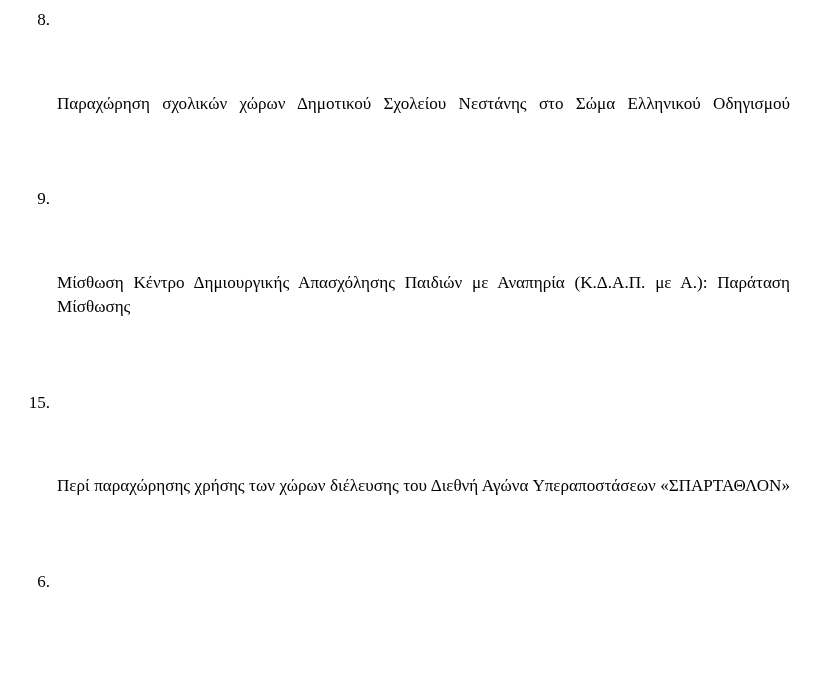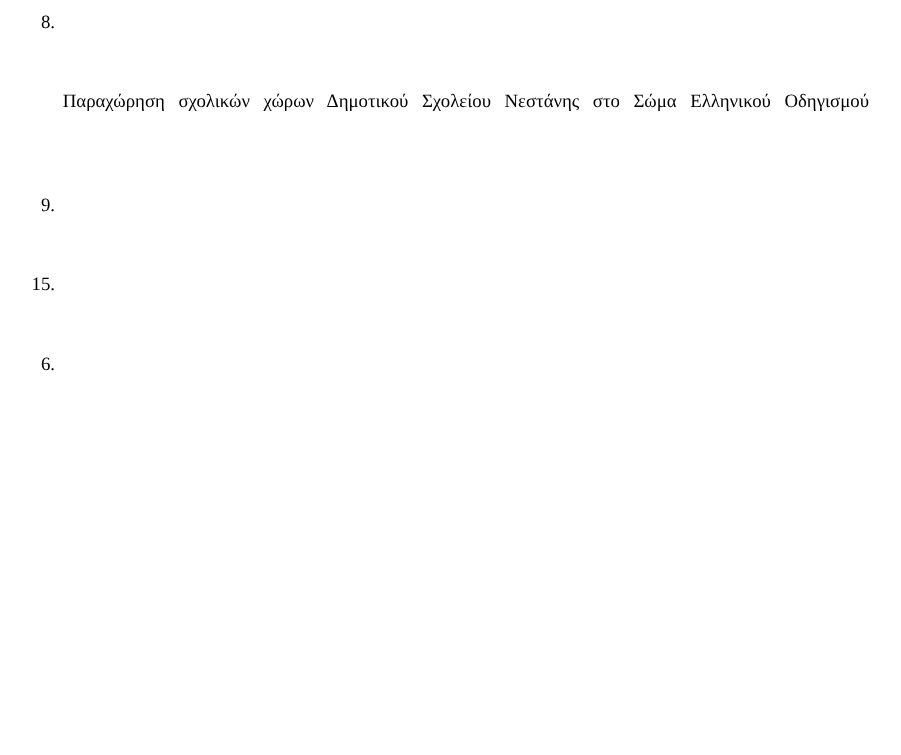--- a/index.html
+++ b/index.html
@@ -49,20 +49,21 @@
     top: 0;
     width: 50px;
     text-align: right;
     font-size: 17.1px;
     line-height: 23.9px;
     white-space: nowrap;
   }
 
   .item-text {
     display: block;
+    margin-top: 12px;
   }
 
   
   .agenda-item .item-text::after {
     content: "";
     display: inline-block;
     width: 100%;
   }
 </style>
 </head>
@@ -71,24 +72,26 @@
 <div class="document">
   <ol class="agenda-list">
 
     <li class="agenda-item">
       <span class="item-number">8.</span>
       <span class="item-text">Παραχώρηση σχολικών χώρων Δημοτικού Σχολείου Νεστάνης στο Σώμα Ελληνικού Οδηγισμού</span>
     </li>
 
     <li class="agenda-item">
       <span class="item-number">9.</span>
+      <span class="item-text">Μίσθωση Κέντρο Δημιουργικής Απασχόλησης Παιδιών με Αναπηρία (Κ.Δ.Α.Π. με Α.): Παράταση Μίσθωσης</span>
     </li>
 
     <li class="agenda-item">
       <span class="item-number">15.</span>
+      <span class="item-text">Περί παραχώρησης χρήσης των χώρων διέλευσης του Διεθνή Αγώνα Υπεραποστάσεων «ΣΠΑΡΤΑΘΛΟΝ»</span>
     </li>
 
     <li class="agenda-item">
       <span class="item-number">6.</span>
     </li>
 
   </ol>
 </div>
 
 </body></html>

